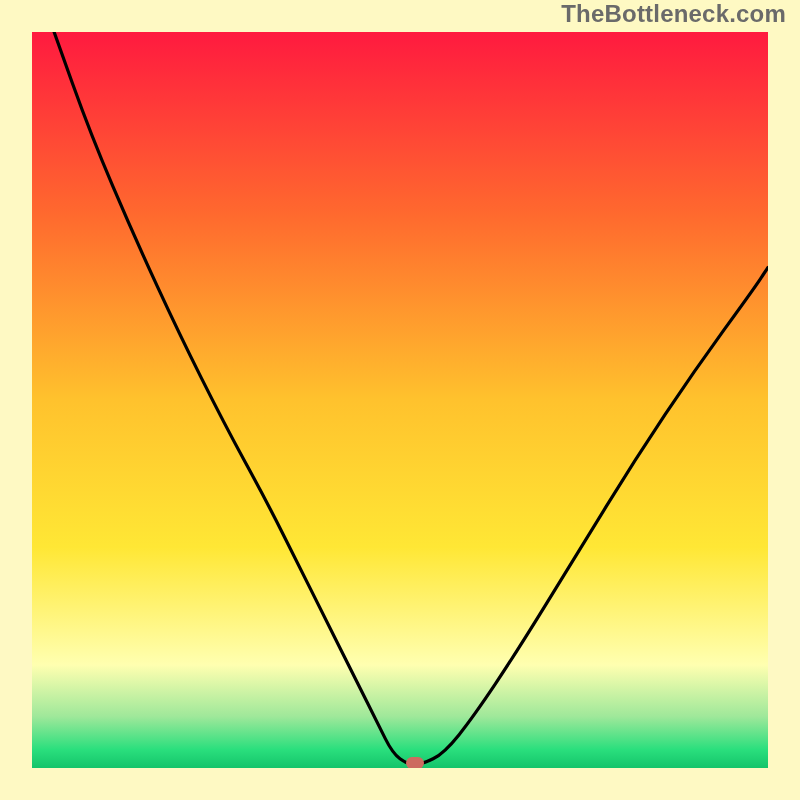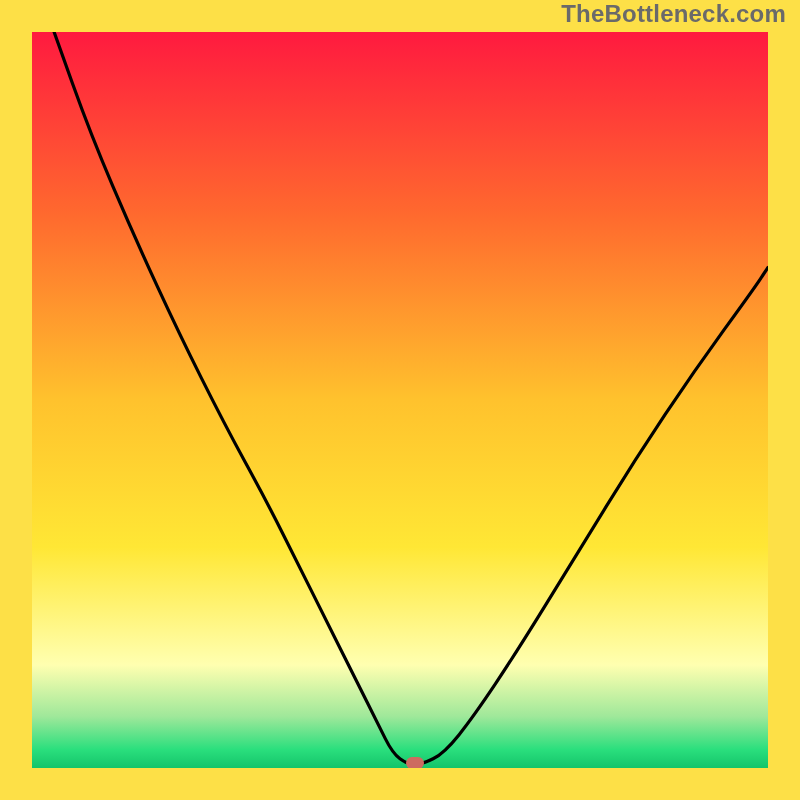--- a/index.html
+++ b/index.html
@@ -8,21 +8,21 @@
     width: 800px;
     height: 800px;
     background: #000;
     font-family: Arial, Helvetica, sans-serif;
     overflow: hidden;
   }
   .outer {
     position: relative;
     width: 800px;
     height: 800px;
-    background: #fde047;
+    background: #fef9c3;
   }
   .watermark {
     position: absolute;
     top: 0px;
     right: 14px;
     color: #6a6a6a;
     font-size: 24px;
     font-weight: 600;
     letter-spacing: 0.2px;
     z-index: 5;

